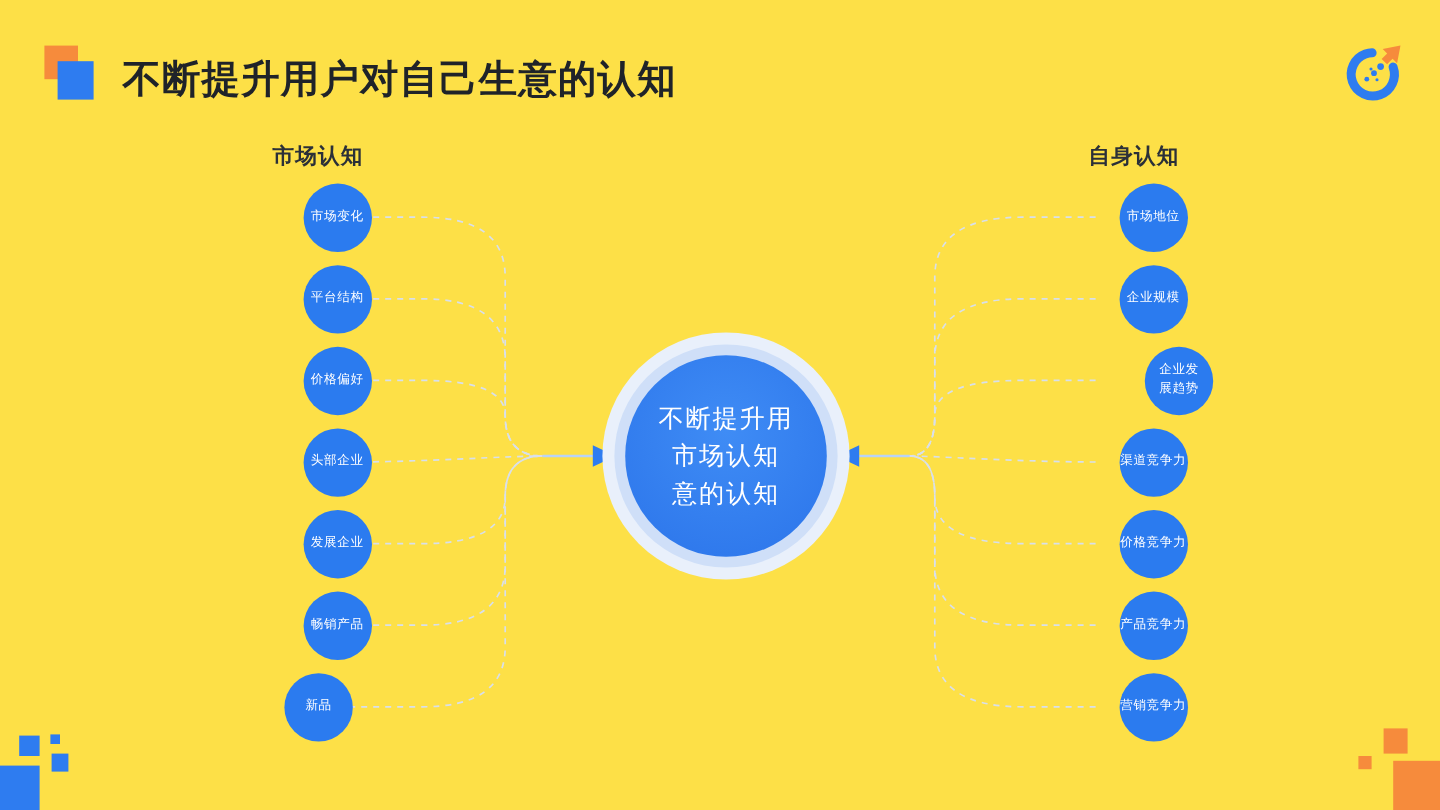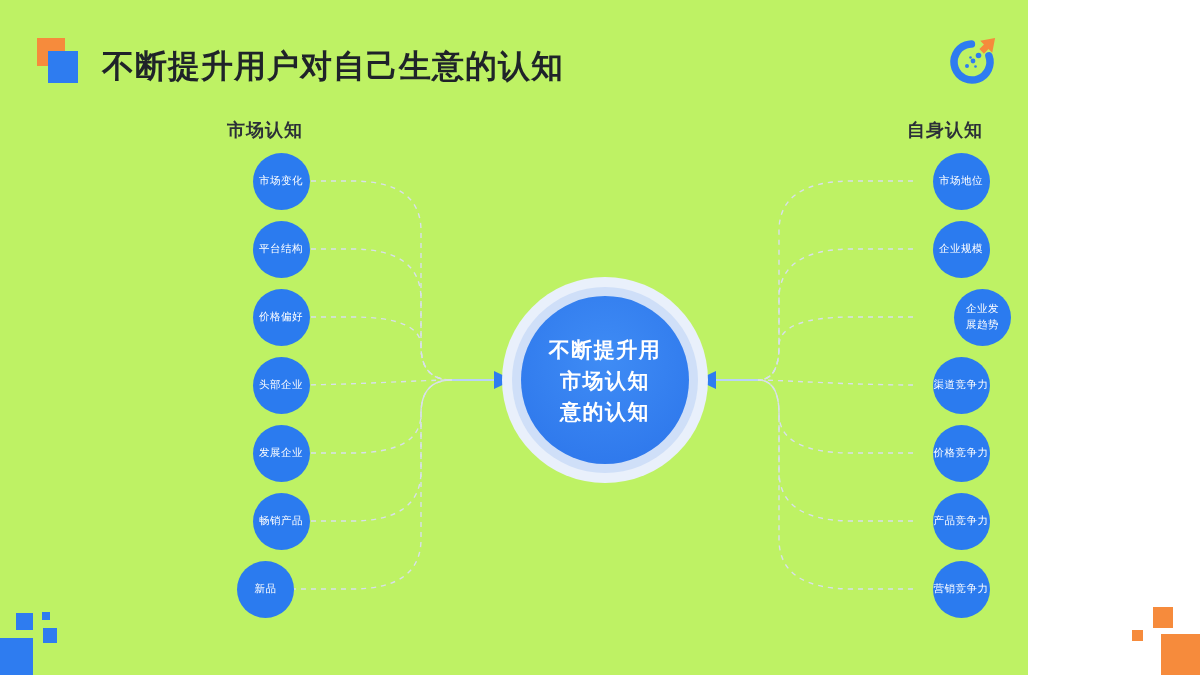--- a/index.html
+++ b/index.html
@@ -9,21 +9,21 @@
     --halo_mid:#CFDFF8;
     --halo_outer:#E9F0FB;
     --dash_line:#D8DFEB;
     --approach_line:#B9D3F6;
     --title_text:#1F2329;
     --header_text:#2B3038;
   }
   *{box-sizing:border-box;margin:0;padding:0;}
   html,body{width:1200px;height:675px;overflow:hidden;background:#fff;
     font-family:"Liberation Sans", sans-serif;}
-  .slide{position:relative;width:1028px;height:675px;background:#bef264;}
+  .slide{position:relative;width:1200px;height:675px;background:#fde047;}
 
   
   .deco{position:absolute;}
   .deco.orange{background:var(--accent_orange);}
   .deco.blue{background:var(--brand_blue);}
   .title-deco-orange{left:37px;top:38px;width:28px;height:28px;}
   .title-deco-blue{left:48px;top:51px;width:30px;height:32px;}
   .page-title{position:absolute;left:102px;top:46px;font-size:32px;line-height:40px;
     font-weight:bold;color:var(--title_text);letter-spacing:1px;}
 
@@ -52,21 +52,21 @@
     white-space:pre-line;letter-spacing:0.5px;margin-left:19px;}
 
   
   .halo-outer{position:absolute;left:502px;top:277px;width:206px;height:206px;
     border-radius:50%;background:var(--halo_outer);}
   .halo-mid{position:absolute;left:512px;top:287px;width:186px;height:186px;
     border-radius:50%;background:var(--halo_mid);}
   .center-circle{position:absolute;left:521px;top:296px;width:168px;height:168px;
     border-radius:50%;background:radial-gradient(circle at 50% 38%,#3F8CF5 0%,#2B74EA 100%);
     color:#fff;display:flex;flex-direction:column;align-items:center;justify-content:center;
-    font-size:21px;font-weight:bold;line-height:31px;letter-spacing:1.5px;text-align:center;}
+    font-size:21px;font-weight:normal;line-height:31px;letter-spacing:1.5px;text-align:center;}
 
   
   .bl-1{left:16px;top:613px;width:17px;height:17px;}
   .bl-2{left:42px;top:612px;width:8px;height:8px;}
   .bl-3{left:43px;top:628px;width:14px;height:15px;}
   .bl-4{left:0;top:638px;width:33px;height:37px;}
   .br-1{left:1153px;top:607px;width:20px;height:21px;}
   .br-2{left:1132px;top:630px;width:11px;height:11px;}
   .br-3{left:1161px;top:634px;width:39px;height:41px;}
 </style>

